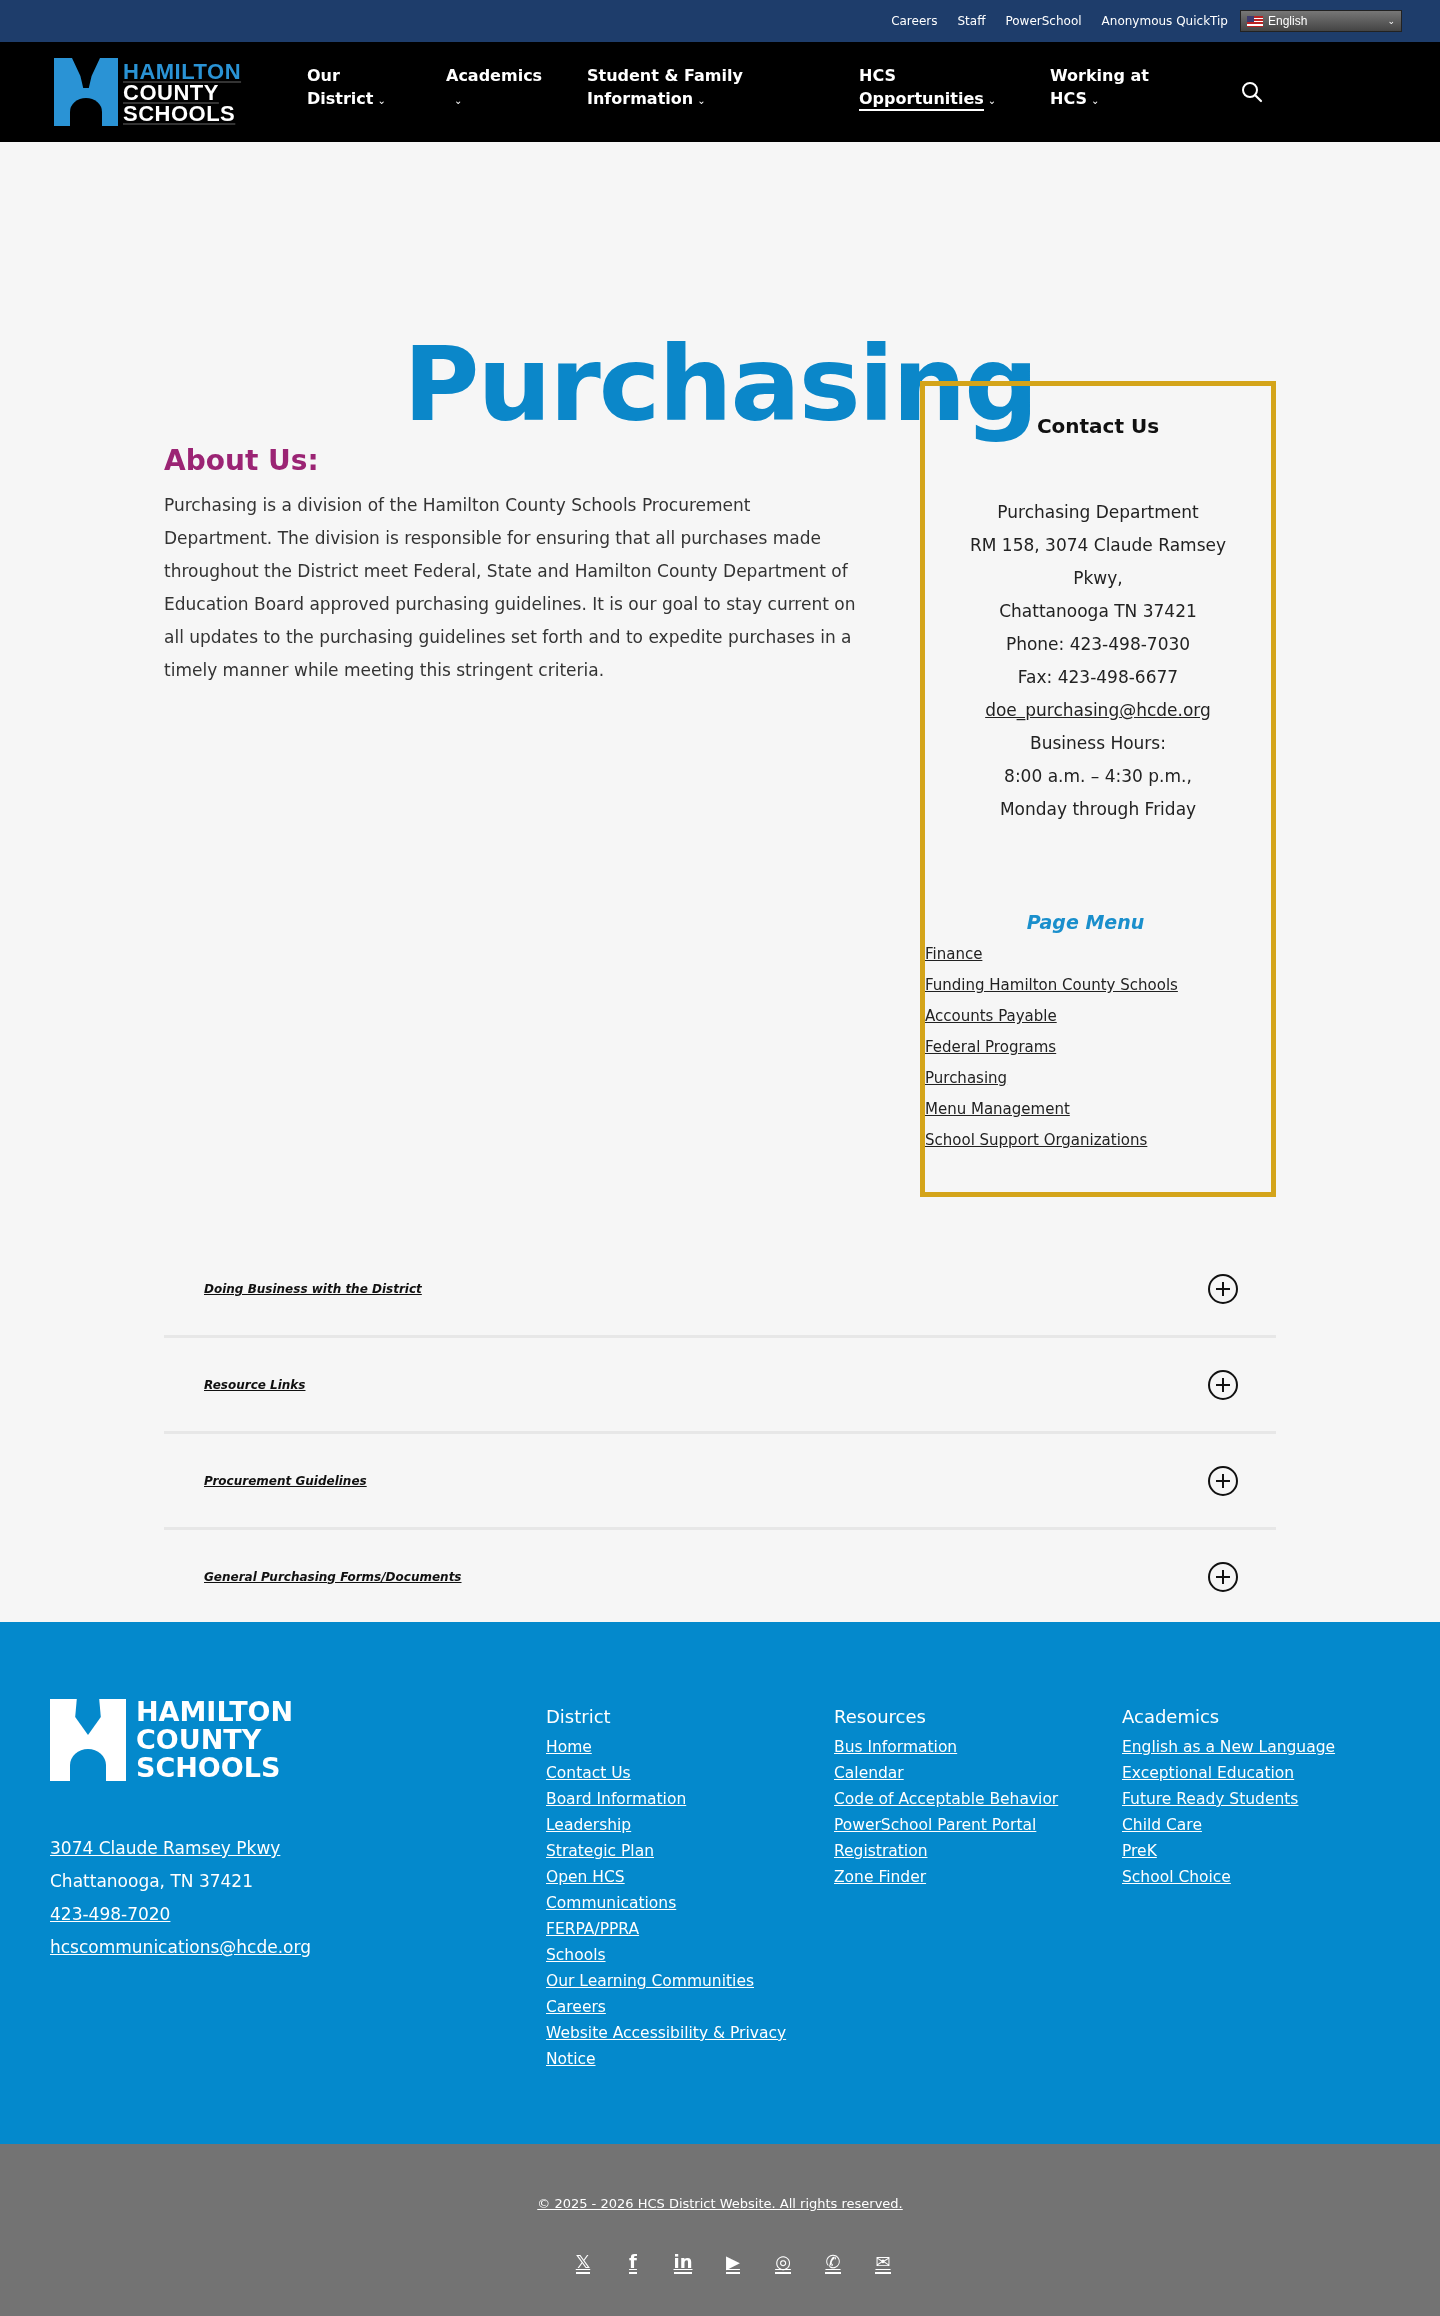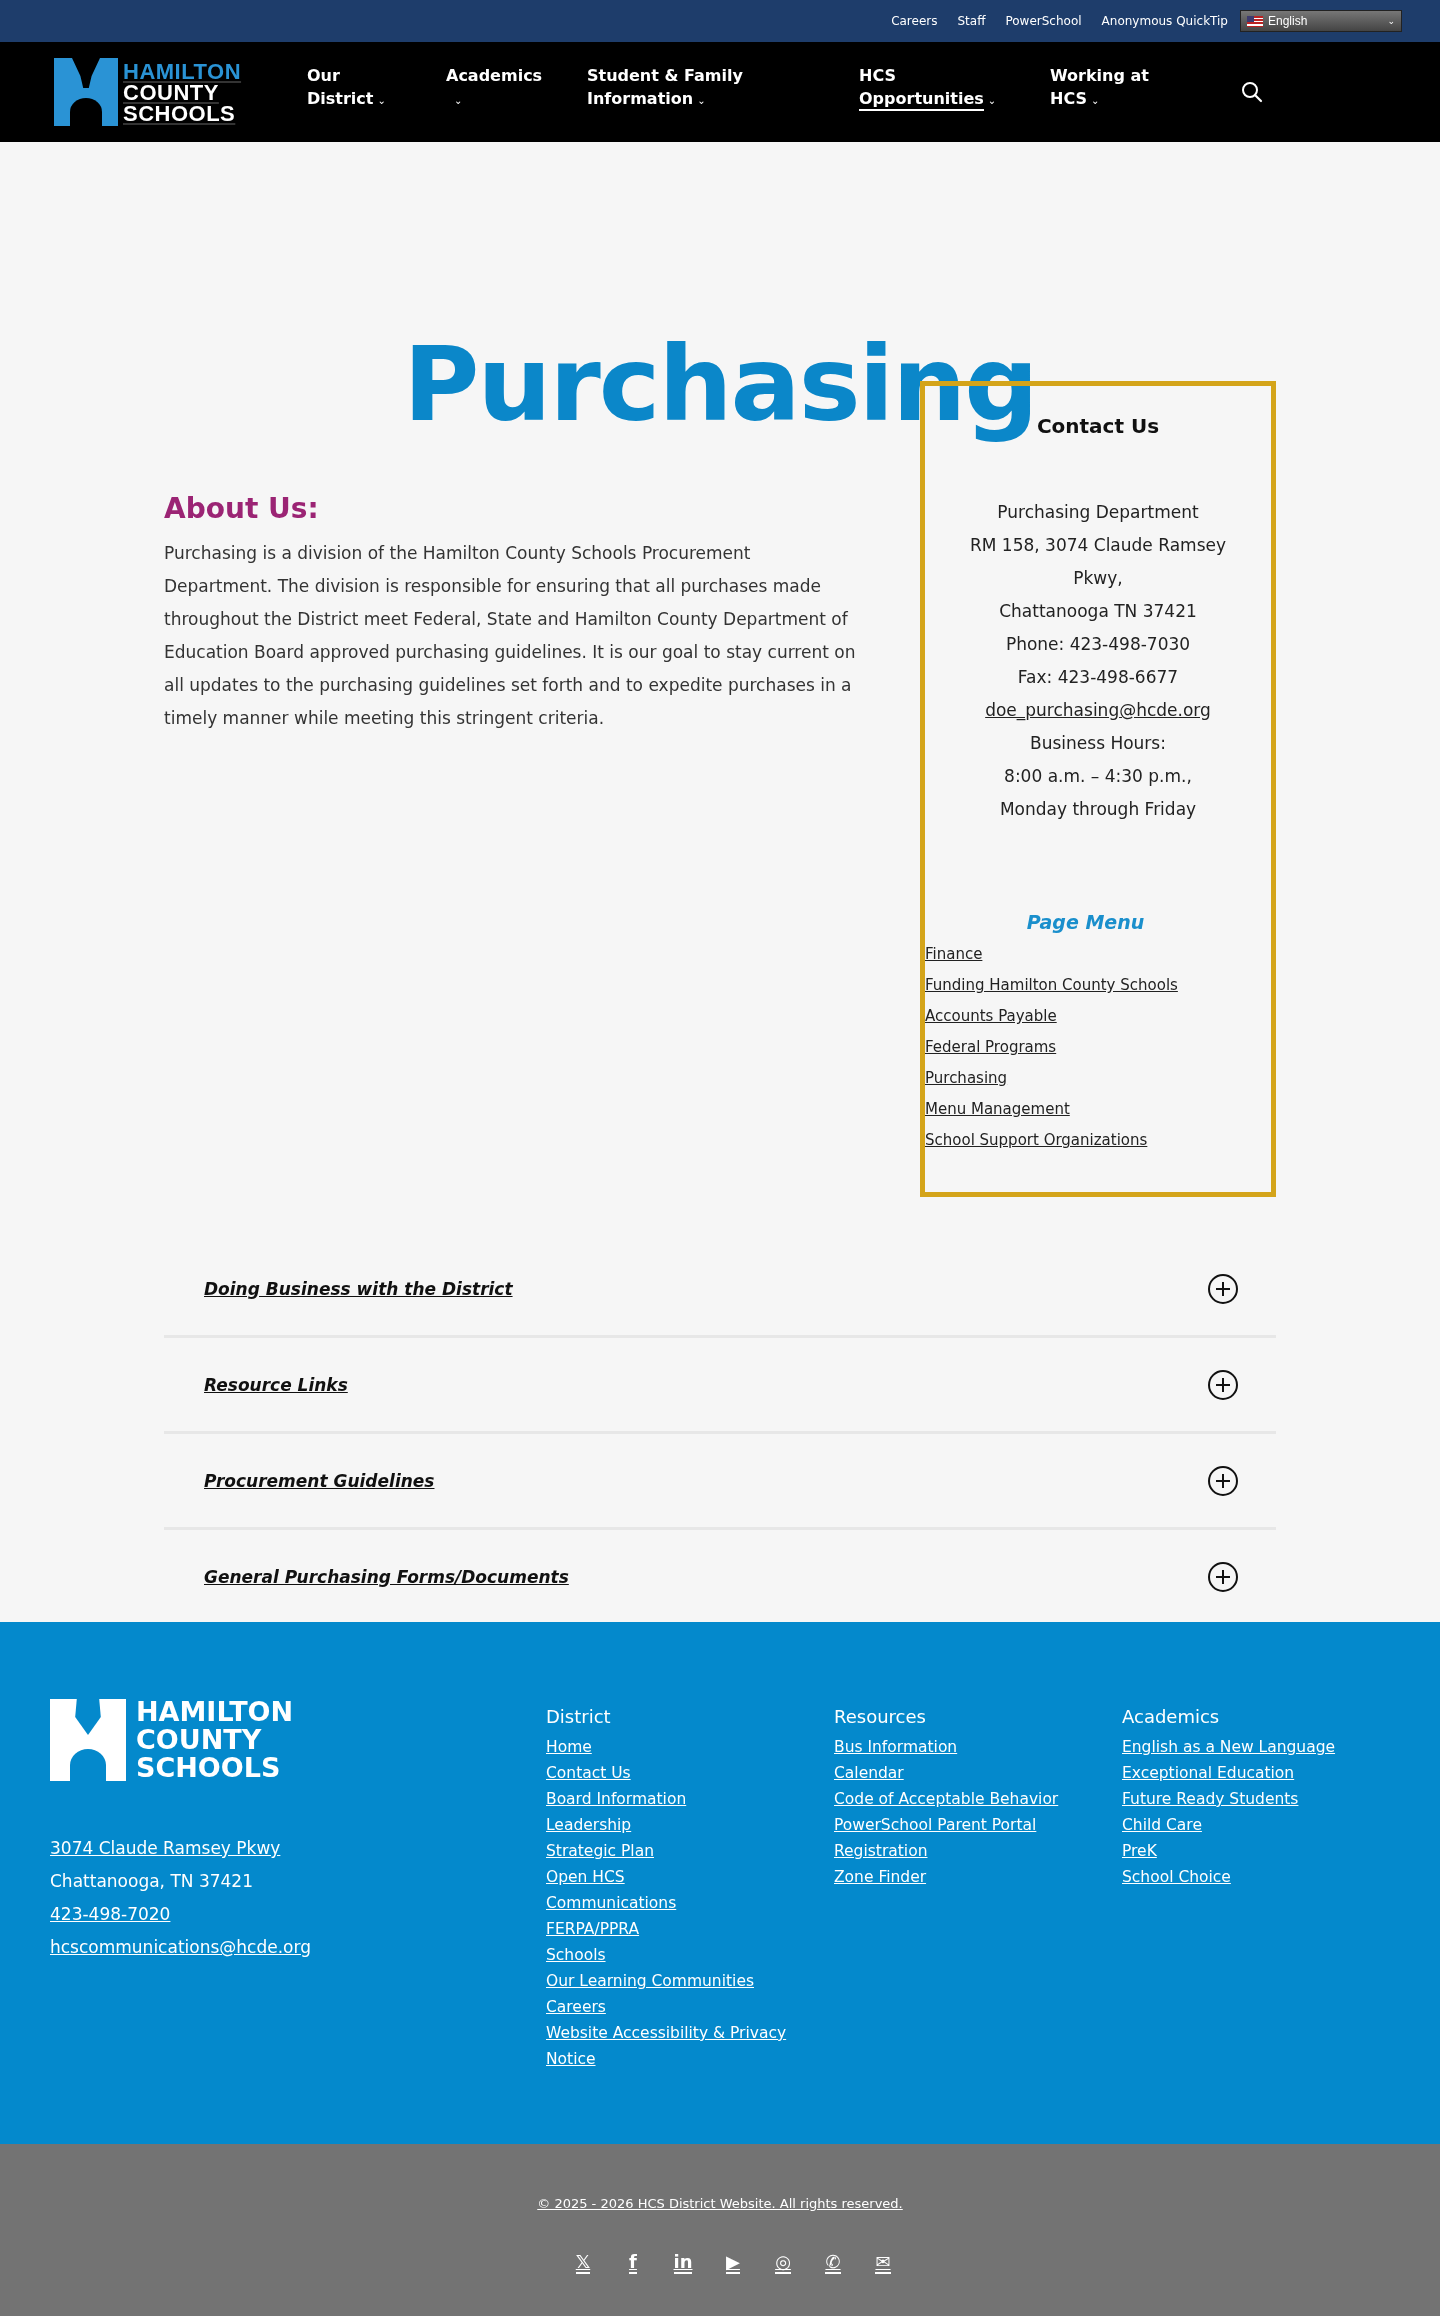--- a/index.html
+++ b/index.html
@@ -25,37 +25,37 @@
   .logo-text .l2, .logo-text .l3 { color: #fff; }
   .nav-item { color: #fff; font-size: 16px; font-weight: bold; line-height: 23px; position: absolute; white-space: nowrap; font-family: "DejaVu Sans", sans-serif; }
   .nav-item .chev { font-size: 10px; margin-left: 4px; font-weight: normal; }
   .nav-item .underline { border-bottom: 2px solid #fff; padding-bottom: 1px; }
   .page-title-wrap { position: absolute; left: 0; top: 142px; width: 1440px; text-align: center; }
   .page-title-wrap h1 { color: #0b87c9; font-size: 104px; font-weight: bold; font-family: "DejaVu Sans", sans-serif; letter-spacing: -2px; line-height: 200px; }
 
   .content { position: relative; height: 1480px; }
 
   
-  .about { position: absolute; left: 164px; top: 302px; width: 700px; margin-top: 48px; }
+  .about { position: absolute; left: 164px; top: 302px; width: 700px; }
   .about h2 { color: #9b2474; font-size: 28px; font-weight: bold; font-family: "DejaVu Sans", sans-serif; margin-bottom: 12px; }
   .about p { font-size: 17px; line-height: 33px; color: #333; font-family: "DejaVu Sans", sans-serif; }
 
   
   .contact-box { position: absolute; left: 920px; top: 239px; width: 356px; height: 816px; border: 5px solid #d4a41a; text-align: center; font-family: "DejaVu Sans", sans-serif; }
   .contact-box h3 { font-size: 20px; font-weight: bold; color: #111; margin-top: 28px; }
   .contact-lines { margin-top: 58px; font-size: 17px; line-height: 33px; color: #222; padding: 0 24px; }
   .contact-lines a { text-decoration: underline; }
   .page-menu { margin-top: 85px; text-align: left; }
   .page-menu h4 { text-align: center; color: #1a8fcc; font-style: italic; font-weight: bold; font-size: 19px; margin-bottom: 6px; padding-right: 25px; }
   .page-menu a { display: block; font-size: 15px; line-height: 31px; color: #222; text-decoration: underline; }
 
   
   .accordions { position: absolute; left: 164px; top: 1100px; width: 1112px; }
   .acc { height: 96px; border-bottom: 3px solid #e7e7e7; display: flex; align-items: center; justify-content: space-between; padding: 0 38px 0 40px; }
-  .acc-title { font-size: 17px; font-style: italic; font-weight: bold; text-decoration: underline; color: #111; font-family: "DejaVu Sans", sans-serif; }
+  .acc-title { font-size: 12px; font-style: italic; font-weight: bold; text-decoration: underline; color: #111; font-family: "DejaVu Sans", sans-serif; }
   .plus { width: 30px; height: 30px; border: 2px solid #111; border-radius: 50%; position: relative; }
   .plus::before, .plus::after { content: ""; position: absolute; background: #111; left: 50%; top: 50%; transform: translate(-50%, -50%); }
   .plus::before { width: 14px; height: 2px; }
   .plus::after { width: 2px; height: 14px; }
 
   
   .footer { background: #0489cc; height: 522px; position: relative; color: #fff; font-family: "DejaVu Sans", sans-serif; }
   .f-logo { position: absolute; left: 50px; top: 76px; display: flex; align-items: center; }
   .f-logo-mark { width: 76px; height: 82px; background: #fff; position: relative; }
   .f-logo-mark .c1 { position: absolute; left: 22px; top: 0; width: 32px; height: 36px; background: #0489cc; clip-path: polygon(15% 0, 85% 0, 90% 50%, 50% 100%, 10% 50%); }

